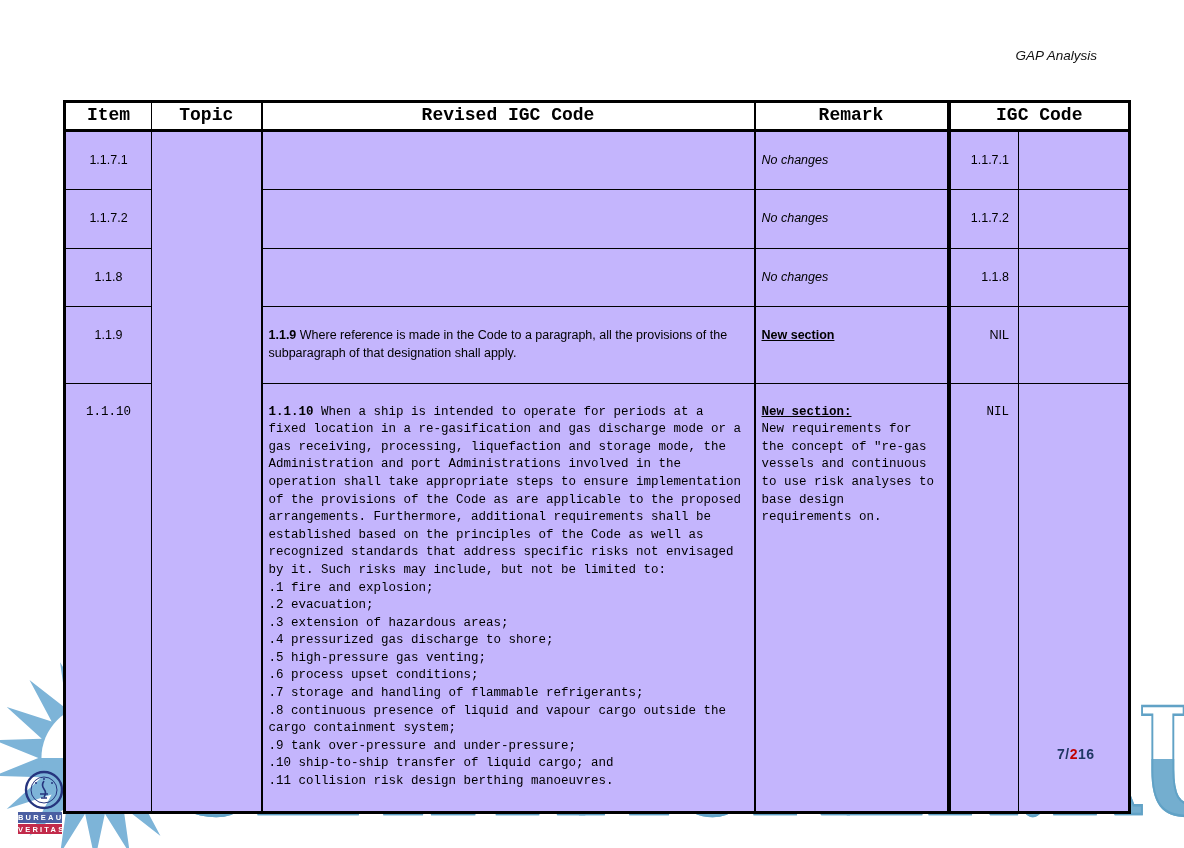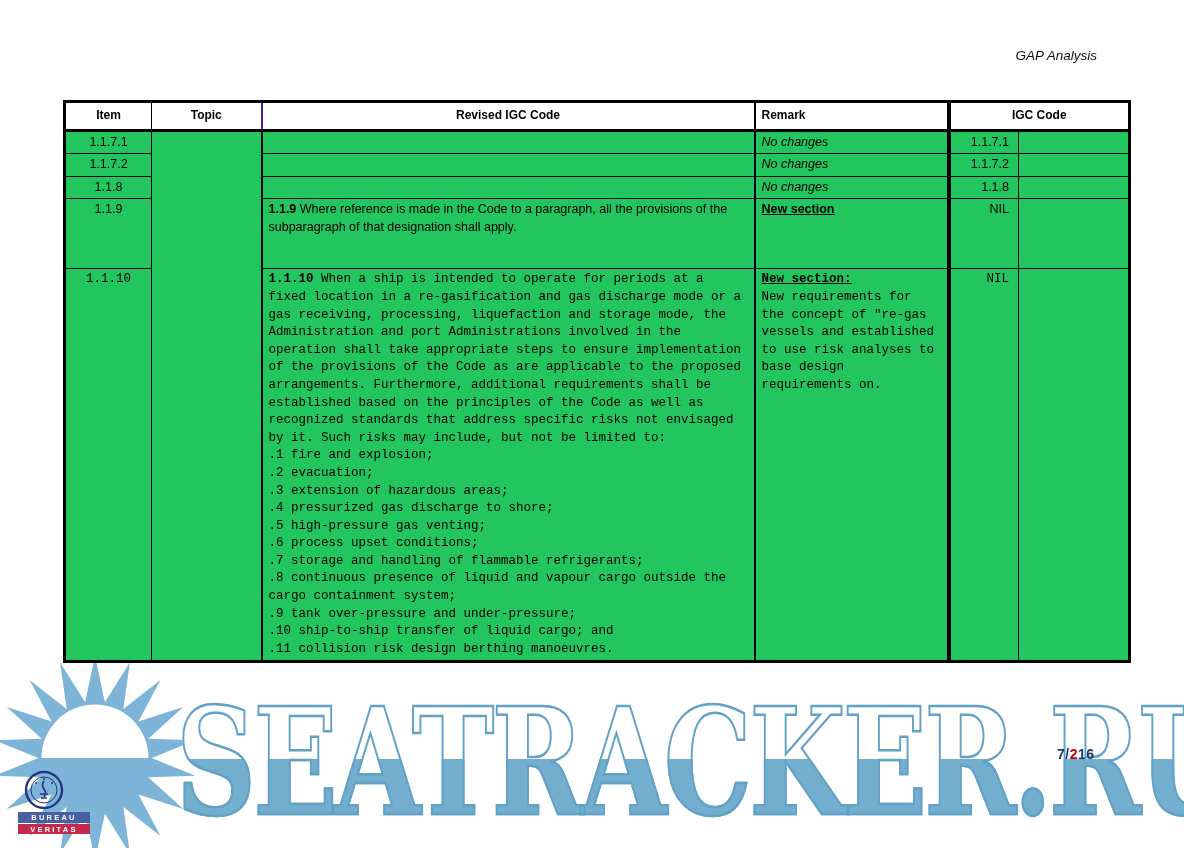--- a/index.html
+++ b/index.html
@@ -24,30 +24,30 @@
   }
   .doc-table col.c-item{width:87px;}
   .doc-table col.c-topic{width:110px;}
   .doc-table col.c-rev{width:493px;}
   .doc-table col.c-rem{width:194px;}
   .doc-table col.c-igc1{width:70px;}
   .doc-table col.c-igc2{width:111px;}
 
   .doc-table th{
     border:1px solid #000;border-bottom:3px solid #000;
-    font-weight:bold;font-size:12px;padding:4px 6px;height:16px;
-    text-align:center;vertical-align:middle;background:#fff;
+    font-weight:bold;font-size:18px;padding:4px 6px;height:16px;
+    text-align:center;vertical-align:middle;background:#fff;font-family:Liberation Mono, monospace;
   }
   .doc-table th.h-remark{text-align:left;}
-  .doc-table th.h-rev{border-left:2px solid #4c1d95;}
-  .doc-table th.h-remark{border-left:2px solid #000;}
+  .doc-table th.h-rev{border-left:2px solid #000000;}
+  .doc-table th.h-remark{border-left:2px solid #000;text-align:center;}
   .doc-table th.h-igc{border-left:4px solid #000;}
 
   .doc-table td{
-    border:1px solid #000;padding:2px 6px;vertical-align:top;background:#22c55e;
+    border:1px solid #000;padding:20px 6px;vertical-align:top;background:#c4b5fd;
   }
   .doc-table td.t-item{text-align:center;}
   .doc-table td.t-topic{border-left:1px solid #000;border-right:2px solid #000;}
   .doc-table td.t-rev{border-left:2px solid #000;}
   .doc-table td.t-rem{border-left:2px solid #000;}
   .doc-table td.t-igc{border-left:4px solid #000;text-align:right;padding-right:9px;}
   .doc-table td.t-igc2{border-left:1px solid #000;}
 
   tr.r-short{height:22px;}
   tr.r-med{height:70px;}
@@ -77,21 +77,21 @@
   .pn-navy{color:#203864;}
   .pn-red{color:#c00000;}
 
   
   .sun-logo{position:absolute;left:-8px;top:655px;width:206px;height:206px;z-index:1;}
 
   
   .bv-logo{position:absolute;left:16px;top:768px;width:70px;height:70px;z-index:2;}
   .bv-seal{position:absolute;left:8px;top:2px;width:40px;height:40px;}
   .bv-bar{
-    position:absolute;left:2px;width:72px;height:10.5px;
+    position:absolute;left:2px;width:44px;height:10.5px;
     color:#fff;font-size:7.5px;font-weight:bold;letter-spacing:2.2px;
     text-align:center;line-height:11px;font-family:"Liberation Sans",sans-serif;
   }
   .bv-bar-blue{top:44px;background:#4a5ea2;}
   .bv-bar-red{top:55.5px;background:#c22a4a;}
 </style>
 </head>
 <body>
 
 <div class="gap-header">GAP Analysis</div>
@@ -160,21 +160,21 @@
         <div class="risk-line">.6 process upset conditions;</div>
         <div class="risk-line">.7 storage and handling of flammable refrigerants;</div>
         <div class="risk-line">.8 continuous presence of liquid and vapour cargo outside the cargo containment system;</div>
         <div class="risk-line">.9 tank over-pressure and under-pressure;</div>
         <div class="risk-line">.10 ship-to-ship transfer of liquid cargo; and</div>
         <div class="risk-line">.11 collision risk design berthing manoeuvres.</div>
       </div>
     </td>
     <td class="t-rem">
       <div><span class="remark-title">New section:</span></div>
-      <div>New requirements for the concept of "re-gas vessels and established to use risk analyses to base design requirements on.</div>
+      <div>New requirements for the concept of "re-gas vessels and continuous to use risk analyses to base design requirements on.</div>
     </td>
     <td class="t-igc">NIL</td>
     <td class="t-igc2"></td>
   </tr>
 </tbody>
   </table>
 
 <svg class="sun-logo" viewBox="0 0 200 200" xmlns="http://www.w3.org/2000/svg">
   <polygon id="sun-rays" fill="#7db4d8" points="100.0,1.0 109.6,45.8 133.9,7.0 127.5,52.4 163.6,24.2 142.1,64.6 185.7,50.5 151.7,81.2 197.5,82.8 155.0,100.0 197.5,117.2 151.7,118.8 185.7,149.5 142.1,135.4 163.6,175.8 127.5,147.6 133.9,193.0 109.6,154.2 100.0,199.0 90.4,154.2 66.1,193.0 72.5,147.6 36.4,175.8 57.9,135.4 14.3,149.5 48.3,118.8 2.5,117.2 45.0,100.0 2.5,82.8 48.3,81.2 14.3,50.5 57.9,64.6 36.4,24.2 72.5,52.4 66.1,7.0 90.4,45.8"></polygon>
   <path d="M 48 100 A 52 52 0 0 1 152 100 Z" fill="#ffffff"></path>

